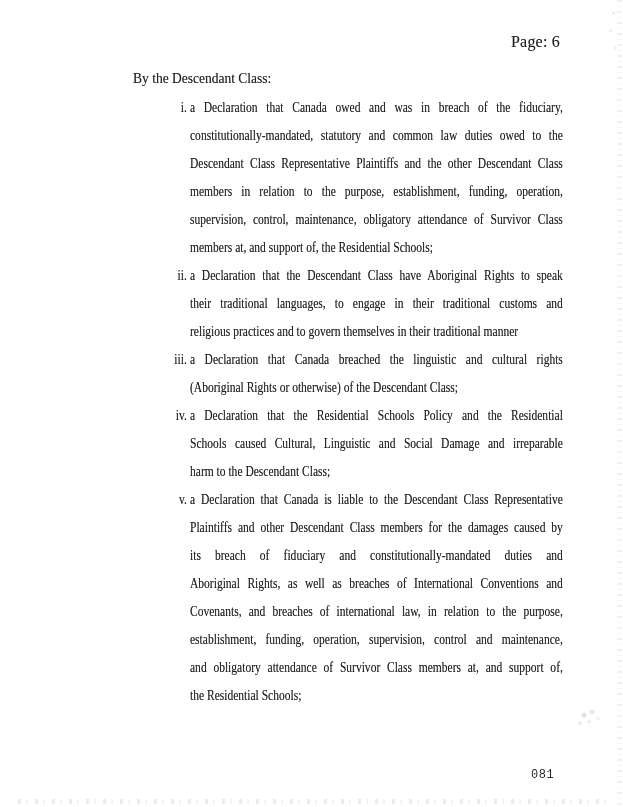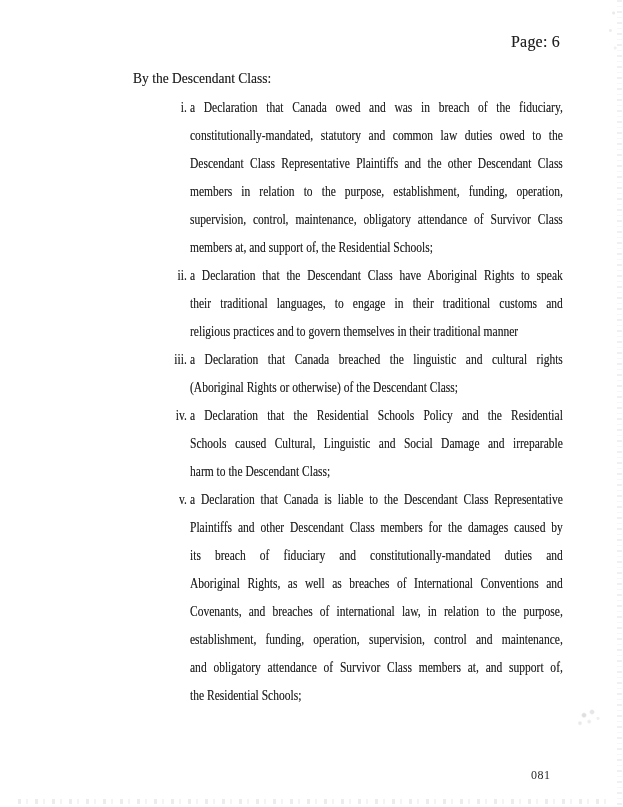--- a/index.html
+++ b/index.html
@@ -62,21 +62,21 @@
     text-align: left;
   }
   .line.j {
     text-align: justify;
     text-align-last: justify;
   }
   .footer-number {
     position: absolute;
     left: 531px;
     top: 768px;
-    font-family: Liberation Serif, serif;
+    font-family: Liberation Mono, monospace;
     font-size: 12px;
     letter-spacing: 0.5px;
     color: #2a2a2a;
   }
   
   .artifact-right-strip {
     position: absolute;
     left: 617px;
     top: 0;
     width: 5px;

